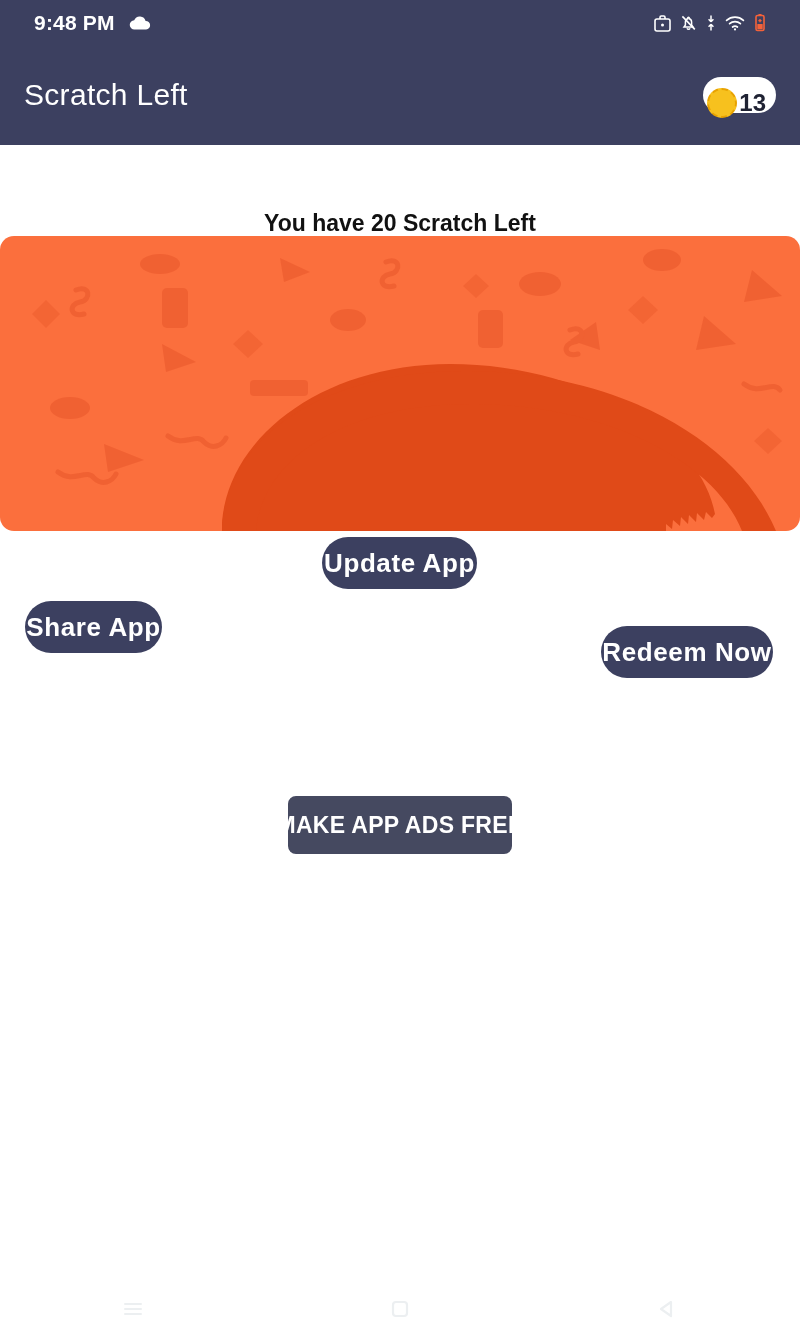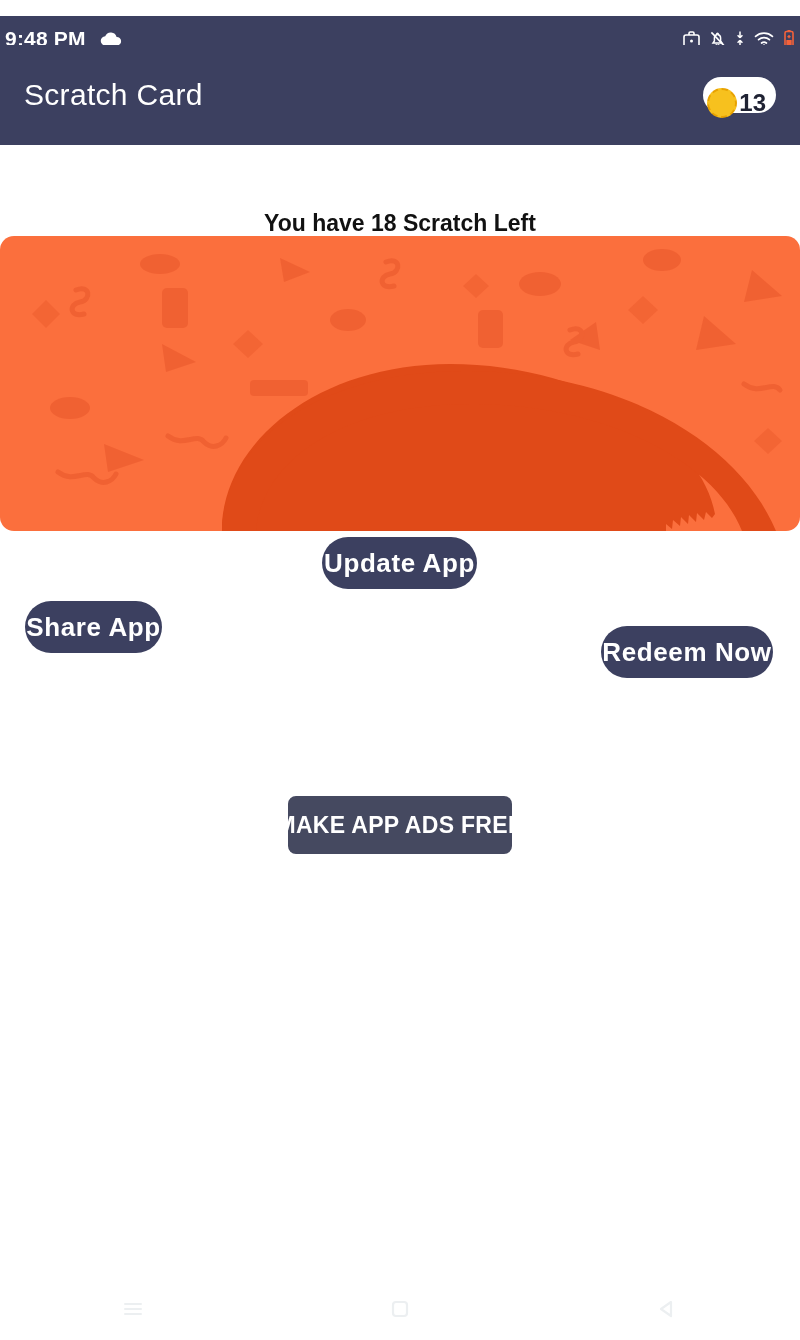--- a/index.html
+++ b/index.html
@@ -10,25 +10,25 @@
     overflow:hidden;
   }
   #app {
     position:relative;
     width:800px; height:1340px;
     background:#ffffff;
   }
 
   
   .statusbar {
-    position:absolute; top:16px; left:0;
+    position:absolute; top:0; left:0;
     width:800px; height:45px;
     background:#3c4060;
     display:flex; align-items:center;
-    padding:0 5px;
+    padding:0 34px;
   }
   .sb-time {
     color:#ffffff;
     font-size:21px;
     font-weight:600;
     letter-spacing:.2px;
     white-space:nowrap;
   }
   .sb-cloud { margin-left:14px; display:flex; align-items:center; }
   .sb-spacer { flex:1; }
@@ -202,29 +202,29 @@
           <rect x="2" y="2.5" width="8" height="15" rx="1.6" fill="none" stroke="#f4623a" stroke-width="1.6"></rect>
           <rect x="4.3" y="1" width="3.4" height="1.8" rx=".7" fill="#f4623a"></rect>
           <path d="M6 6v3.2M4.4 7.6h3.2" stroke="#f4623a" stroke-width="1.4"></path>
           <rect x="3.3" y="11" width="5.4" height="5.3" rx=".6" fill="#f4623a"></rect>
         </svg>
       </span>
     </span>
   </div>
 
   <div class="appbar">
-    <span class="appbar-title">Scratch Card</span>
+    <span class="appbar-title">Scratch Left</span>
     <span class="appbar-spacer"></span>
     <div class="coin-badge">
       <span class="coin-circle"></span>
       <span class="coin-count">13</span>
     </div>
   </div>
 
-  <div class="scratch-info">You have 18 Scratch Left</div>
+  <div class="scratch-info">You have 20 Scratch Left</div>
 
   <div class="scratch-card">
     <svg class="pattern" viewBox="0 0 800 295">
       <g fill="#e8562a" opacity=".55">
 
         <path d="M46 64 l10 14 -10 14 -10 -14z M46 64 l14 14 -14 14 -14 -14z" opacity=".7"></path>
         <path d="M248 94 l11 14 -11 14 -11 -14z M248 94 l15 14 -15 14 -15 -14z" opacity=".7"></path>
         <path d="M476 38 l9 12 -9 12 -9 -12z M476 38 l13 12 -13 12 -13 -12z" opacity=".7"></path>
         <path d="M643 60 l11 14 -11 14 -11 -14z M643 60 l15 14 -15 14 -15 -14z" opacity=".7"></path>
         <path d="M768 192 l10 13 -10 13 -10 -13z M768 192 l14 13 -14 13 -14 -13z" opacity=".7"></path>

